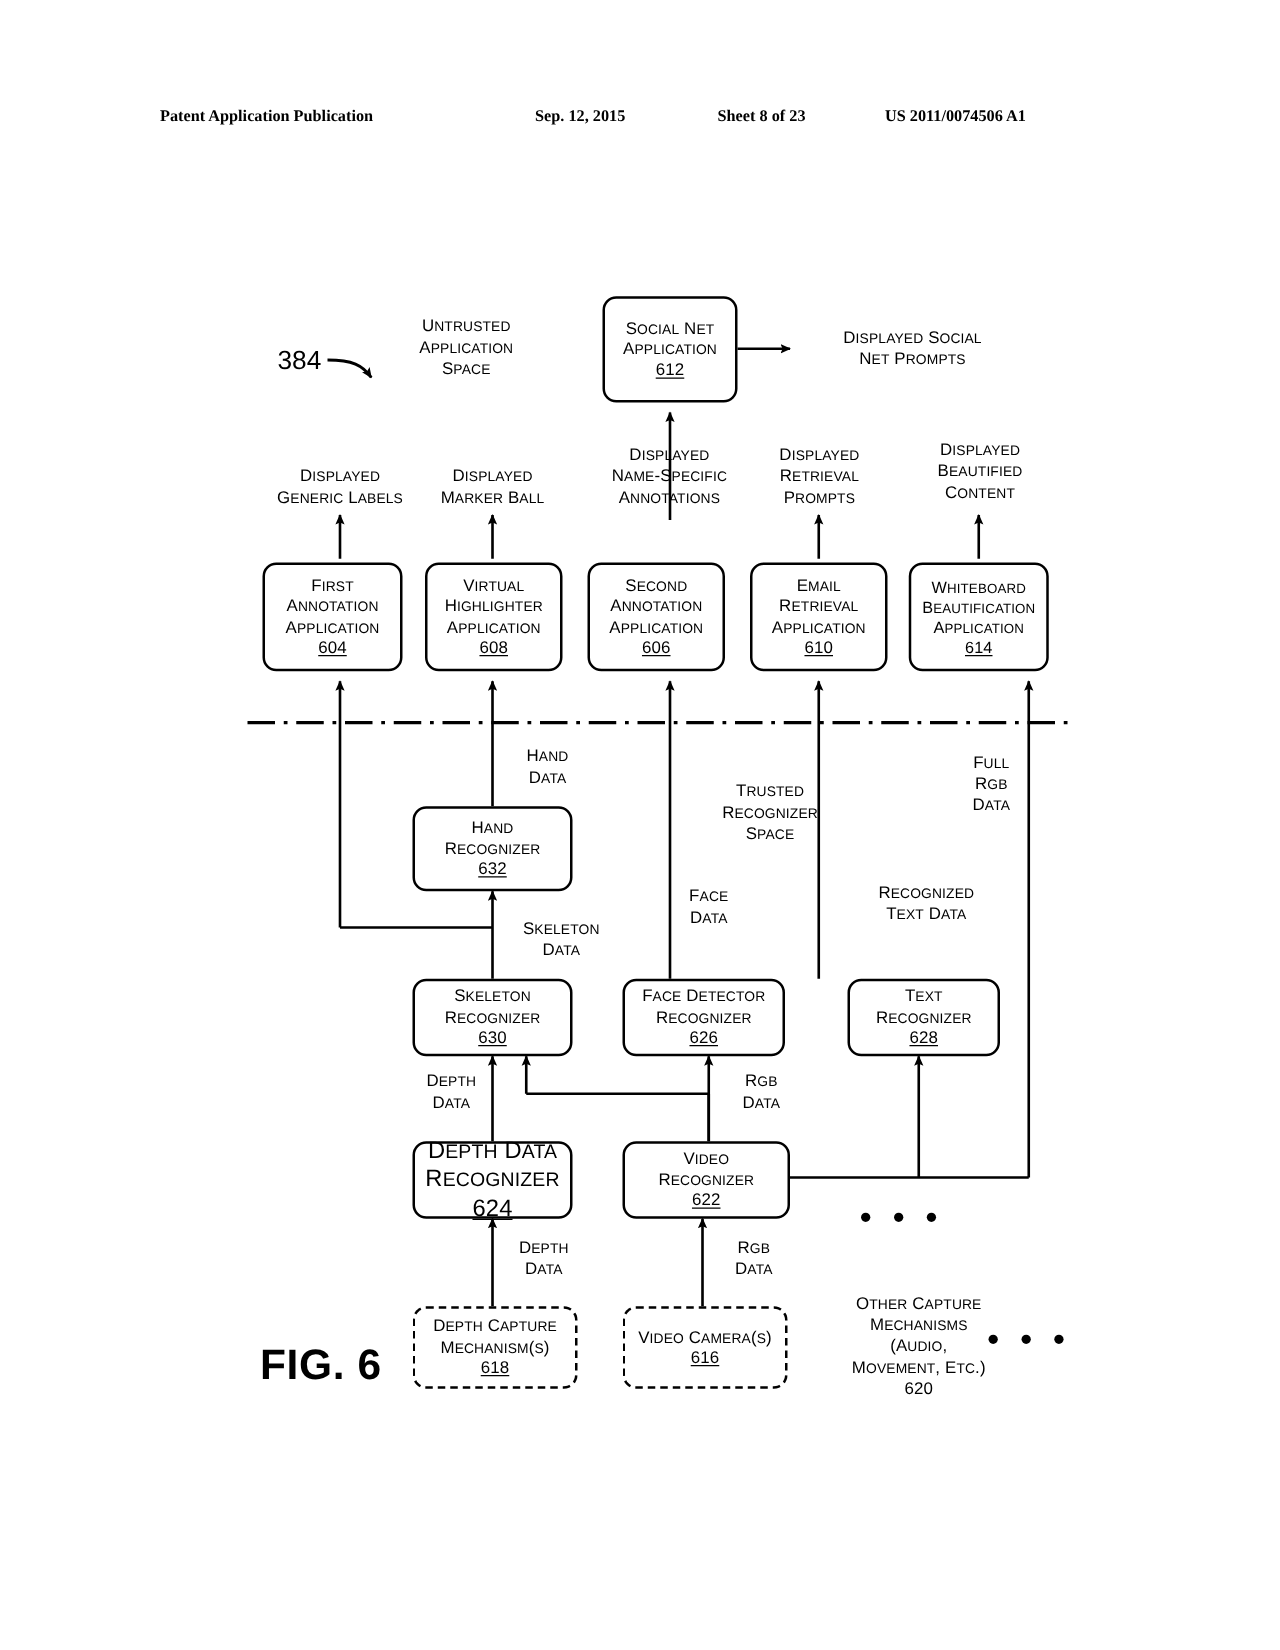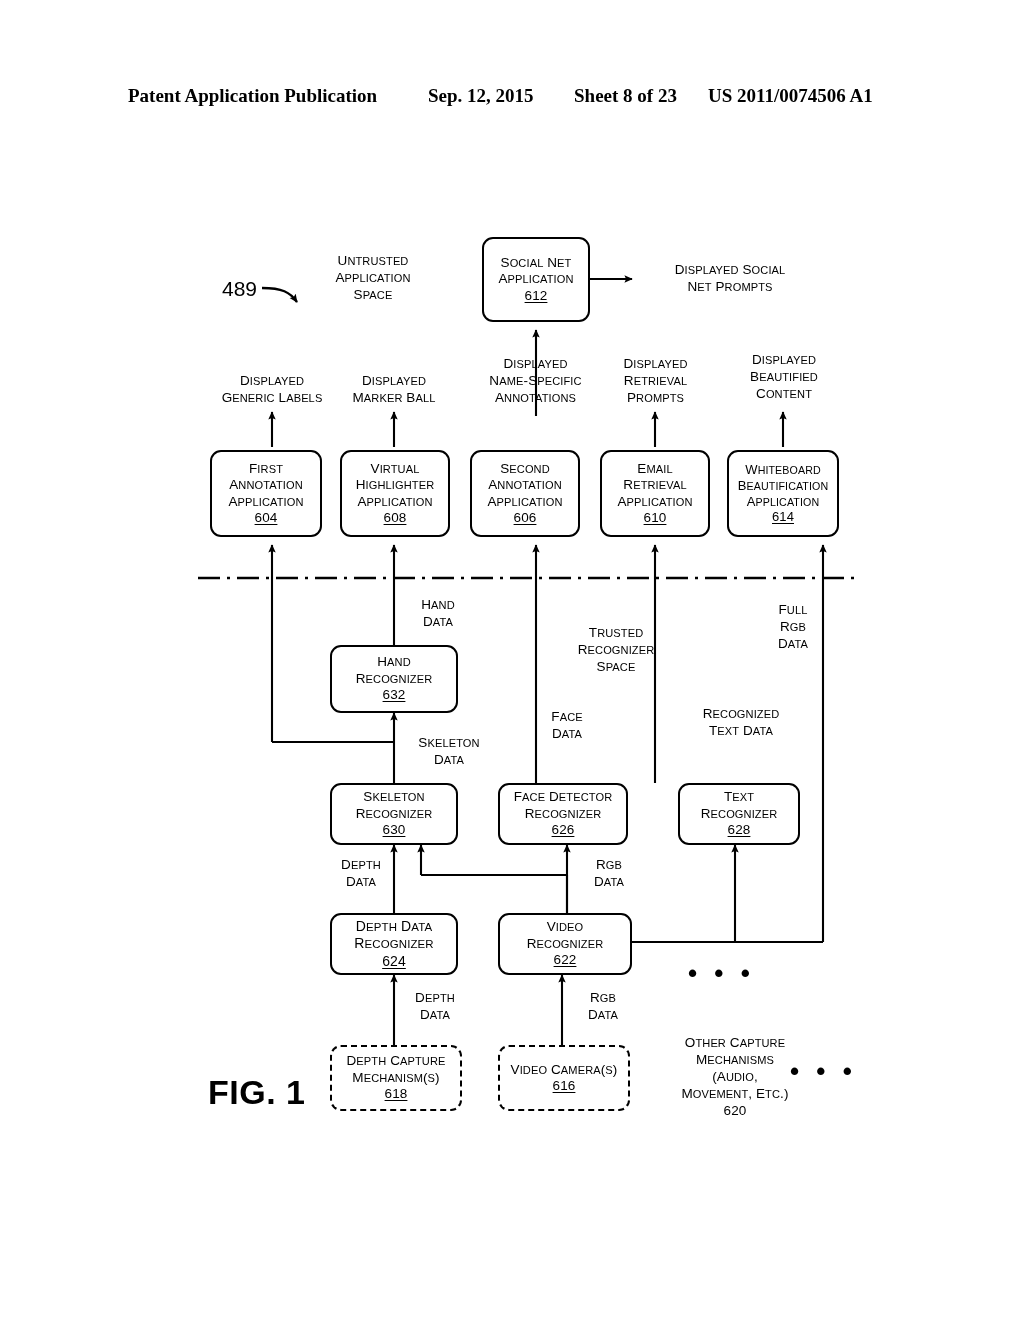--- a/index.html
+++ b/index.html
@@ -19,21 +19,21 @@
 
   
   .page-header {
     position: absolute;
     left: 0;
     top: 85px;
     width: 1024px;
     height: 28px;
     font-family: "Liberation Serif", serif;
     font-weight: bold;
-    font-size: 19px;
+    font-size: 13px;
     white-space: nowrap;
   }
   .page-header .hdr-pub   { position: absolute; left: 128px;  top: 0; }
   .page-header .hdr-date  { position: absolute; left: 428px;  top: 0; }
   .page-header .hdr-sheet { position: absolute; left: 574px;  top: 0; }
   .page-header .hdr-num   { position: absolute; left: 708px;  top: 0; }
 
   
   #figure {
     position: absolute;
@@ -176,21 +176,21 @@
 
       <path d="M735,942 L735,845" marker-end="url(#ah)"></path>
 
       <path d="M394,1045 L394,975" marker-end="url(#ah)"></path>
 
       <path d="M562,1045 L562,975" marker-end="url(#ah)"></path>
 
     </g>
   </svg>
 
-  <div class="ref-callout" style="left:222px; top:277px;">489</div>
+  <div class="ref-callout" style="left:222px; top:277px;">384</div>
 
   <div class="lbl sc" style="left:308px; top:253px; width:130px; font-size:13.5px;">
     <span class="ln"><span style="font-size:1em">U</span><span style="font-size:0.82em">N</span><span style="font-size:0.82em">T</span><span style="font-size:0.82em">R</span><span style="font-size:0.82em">U</span><span style="font-size:0.82em">S</span><span style="font-size:0.82em">T</span><span style="font-size:0.82em">E</span><span style="font-size:0.82em">D</span></span>
     <span class="ln"><span style="font-size:1em">A</span><span style="font-size:0.82em">P</span><span style="font-size:0.82em">P</span><span style="font-size:0.82em">L</span><span style="font-size:0.82em">I</span><span style="font-size:0.82em">C</span><span style="font-size:0.82em">A</span><span style="font-size:0.82em">T</span><span style="font-size:0.82em">I</span><span style="font-size:0.82em">O</span><span style="font-size:0.82em">N</span></span>
     <span class="ln"><span style="font-size:1em">S</span><span style="font-size:0.82em">P</span><span style="font-size:0.82em">A</span><span style="font-size:0.82em">C</span><span style="font-size:0.82em">E</span></span>
   </div>
 
   <div class="lbl sc" style="left:556px; top:625px; width:120px; font-size:13.5px;">
     <span class="ln"><span style="font-size:1em">T</span><span style="font-size:0.82em">R</span><span style="font-size:0.82em">U</span><span style="font-size:0.82em">S</span><span style="font-size:0.82em">T</span><span style="font-size:0.82em">E</span><span style="font-size:0.82em">D</span></span>
     <span class="ln"><span style="font-size:1em">R</span><span style="font-size:0.82em">E</span><span style="font-size:0.82em">C</span><span style="font-size:0.82em">O</span><span style="font-size:0.82em">G</span><span style="font-size:0.82em">N</span><span style="font-size:0.82em">I</span><span style="font-size:0.82em">Z</span><span style="font-size:0.82em">E</span><span style="font-size:0.82em">R</span></span>
@@ -324,21 +324,21 @@
   <div class="lbl sc" style="left:326px; top:857px; width:70px; font-size:13.5px;">
     <span class="ln"><span style="font-size:1em">D</span><span style="font-size:0.82em">E</span><span style="font-size:0.82em">P</span><span style="font-size:0.82em">T</span><span style="font-size:0.82em">H</span></span>
     <span class="ln"><span style="font-size:1em">D</span><span style="font-size:0.82em">A</span><span style="font-size:0.82em">T</span><span style="font-size:0.82em">A</span></span>
   </div>
 
   <div class="lbl sc" style="left:578px; top:857px; width:62px; font-size:13.5px;">
     <span class="ln"><span style="font-size:1em">R</span><span style="font-size:0.82em">G</span><span style="font-size:0.82em">B</span></span>
     <span class="ln"><span style="font-size:1em">D</span><span style="font-size:0.82em">A</span><span style="font-size:0.82em">T</span><span style="font-size:0.82em">A</span></span>
   </div>
 
-  <div class="node sc" style="left:330px; top:913px; width:128px; height:62px; font-size:14px;">
+  <div class="node sc" style="left:330px; top:913px; width:128px; height:62px; font-size:19px;">
     <span class="ln"><span style="font-size:1em">D</span><span style="font-size:0.82em">E</span><span style="font-size:0.82em">P</span><span style="font-size:0.82em">T</span><span style="font-size:0.82em">H</span> <span style="font-size:1em">D</span><span style="font-size:0.82em">A</span><span style="font-size:0.82em">T</span><span style="font-size:0.82em">A</span></span>
     <span class="ln"><span style="font-size:1em">R</span><span style="font-size:0.82em">E</span><span style="font-size:0.82em">C</span><span style="font-size:0.82em">O</span><span style="font-size:0.82em">G</span><span style="font-size:0.82em">N</span><span style="font-size:0.82em">I</span><span style="font-size:0.82em">Z</span><span style="font-size:0.82em">E</span><span style="font-size:0.82em">R</span></span>
     <span class="ref">624</span>
   </div>
 
   <div class="node sc" style="left:498px; top:913px; width:134px; height:62px; font-size:13.5px;">
     <span class="ln"><span style="font-size:1em">V</span><span style="font-size:0.82em">I</span><span style="font-size:0.82em">D</span><span style="font-size:0.82em">E</span><span style="font-size:0.82em">O</span></span>
     <span class="ln"><span style="font-size:1em">R</span><span style="font-size:0.82em">E</span><span style="font-size:0.82em">C</span><span style="font-size:0.82em">O</span><span style="font-size:0.82em">G</span><span style="font-size:0.82em">N</span><span style="font-size:0.82em">I</span><span style="font-size:0.82em">Z</span><span style="font-size:0.82em">E</span><span style="font-size:0.82em">R</span></span>
     <span class="ref">622</span>
   </div>
@@ -369,15 +369,15 @@
   <div class="lbl sc" style="left:660px; top:1035px; width:150px; font-size:13.5px;">
     <span class="ln"><span style="font-size:1em">O</span><span style="font-size:0.82em">T</span><span style="font-size:0.82em">H</span><span style="font-size:0.82em">E</span><span style="font-size:0.82em">R</span> <span style="font-size:1em">C</span><span style="font-size:0.82em">A</span><span style="font-size:0.82em">P</span><span style="font-size:0.82em">T</span><span style="font-size:0.82em">U</span><span style="font-size:0.82em">R</span><span style="font-size:0.82em">E</span></span>
     <span class="ln"><span style="font-size:1em">M</span><span style="font-size:0.82em">E</span><span style="font-size:0.82em">C</span><span style="font-size:0.82em">H</span><span style="font-size:0.82em">A</span><span style="font-size:0.82em">N</span><span style="font-size:0.82em">I</span><span style="font-size:0.82em">S</span><span style="font-size:0.82em">M</span><span style="font-size:0.82em">S</span></span>
     <span class="ln">(<span style="font-size:1em">A</span><span style="font-size:0.82em">U</span><span style="font-size:0.82em">D</span><span style="font-size:0.82em">I</span><span style="font-size:0.82em">O</span>,</span>
     <span class="ln"><span style="font-size:1em">M</span><span style="font-size:0.82em">O</span><span style="font-size:0.82em">V</span><span style="font-size:0.82em">E</span><span style="font-size:0.82em">M</span><span style="font-size:0.82em">E</span><span style="font-size:0.82em">N</span><span style="font-size:0.82em">T</span>, <span style="font-size:1em">E</span><span style="font-size:0.82em">T</span><span style="font-size:0.82em">C</span>.)</span>
     <span class="ref plain">620</span>
   </div>
 
   <div class="dots" style="left:790px; top:1058px;">• • •</div>
 
-  <div class="fig-label" style="left:208px; top:1073px;">FIG. 1</div>
+  <div class="fig-label" style="left:208px; top:1073px;">FIG. 6</div>
 
 </div>
 
 </body></html>

